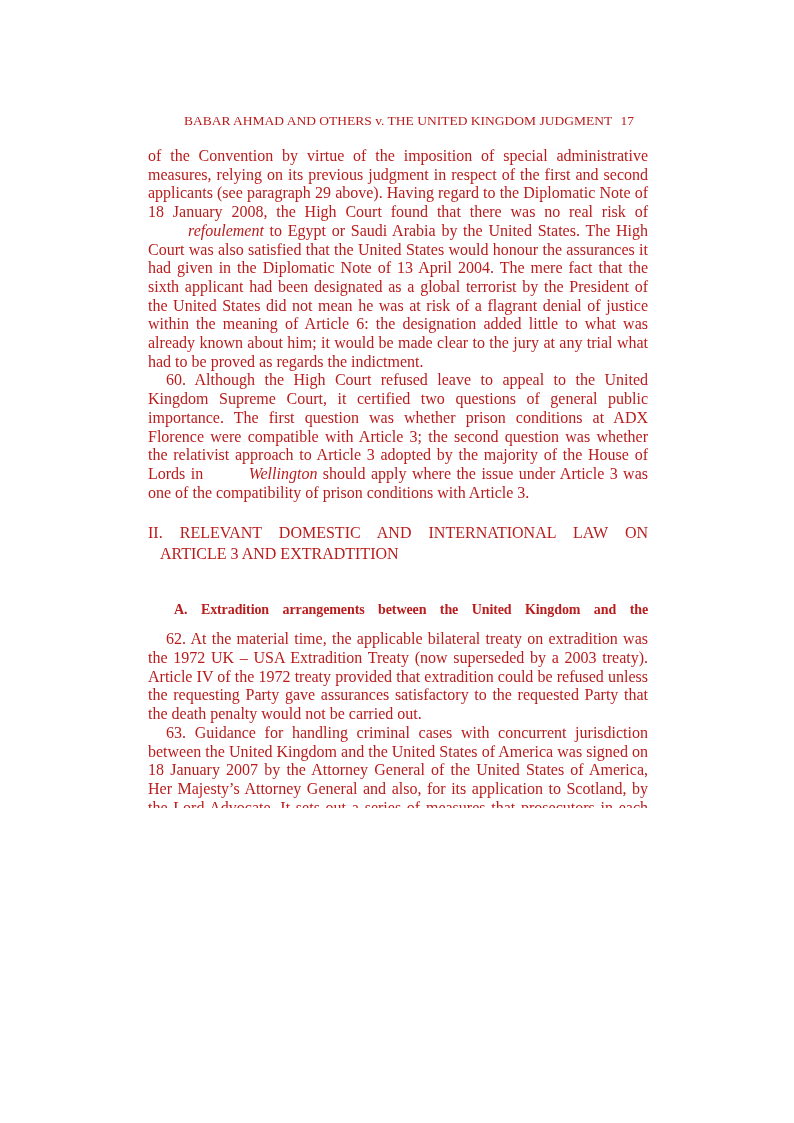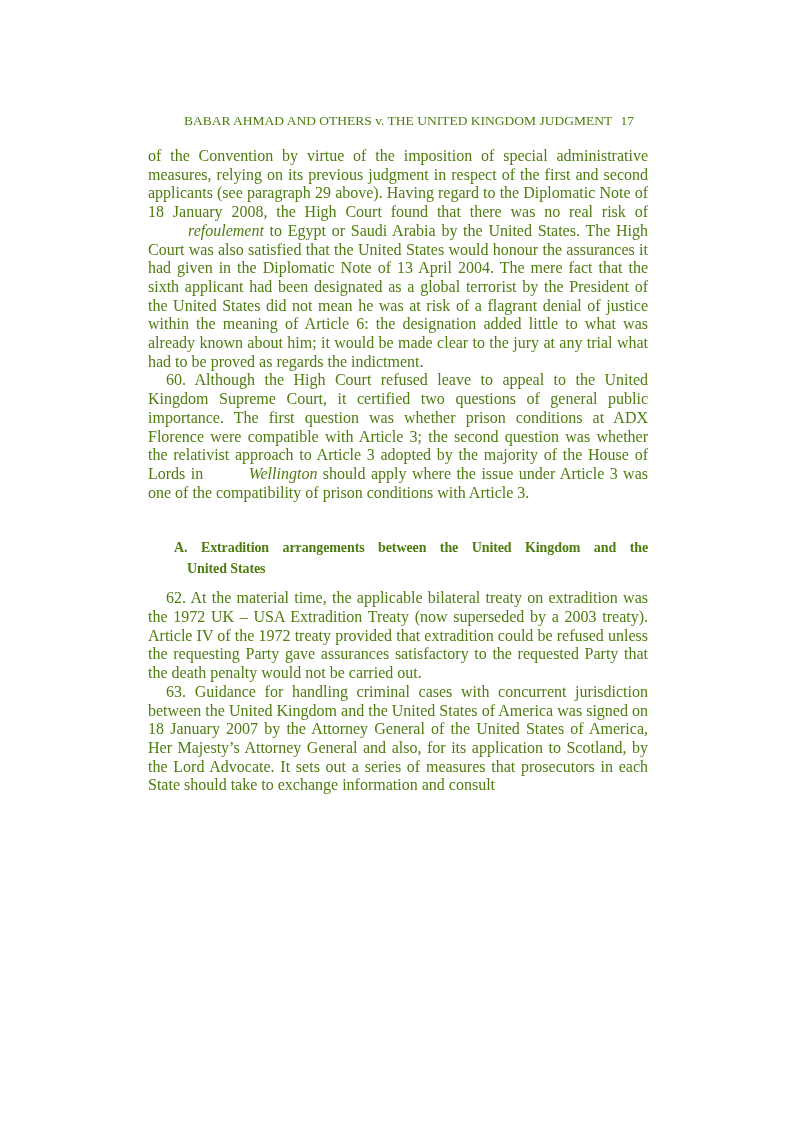--- a/index.html
+++ b/index.html
@@ -7,21 +7,21 @@
     margin: 0;
     padding: 0;
     background: #ffffff;
   }
   .page {
     position: relative;
     width: 794px;
     height: 808px;
     background: #ffffff;
     font-family: "Liberation Serif", serif;
-    color: #4d7c0f;
+    color: #b91c1c;
     overflow: hidden;
   }
   .running-head {
     position: absolute;
     top: 113px;
     left: 148px;
     width: 500px;
     font-size: 13.5px;
     line-height: 15px;
   }
@@ -95,24 +95,27 @@
   </div>
 
   <div class="content">
 
     <p class="para no-indent"><span>of the Convention by virtue of the imposition of special administrative measures, relying on its previous judgment in respect of the first and second applicants (see paragraph 29 above). Having regard to the Diplomatic Note of 18 January 2008, the High Court found that there was no real risk of </span><em>refoulement</em><span> to Egypt or Saudi Arabia by the United States. The High Court was also satisfied that the United States would honour the assurances it had given in the Diplomatic Note of 13 April 2004. The mere fact that the sixth applicant had been designated as a global terrorist by the President of the United States did not mean he was at risk of a flagrant denial of justice within the meaning of Article 6: the designation added little to what was already known about him; it would be made clear to the jury at any trial what had to be proved as regards the indictment.</span></p>
 
 
     <p class="para"><span>60. Although the High Court refused leave to appeal to the United Kingdom Supreme Court, it certified two questions of general public importance. The first question was whether prison conditions at ADX Florence were compatible with Article 3; the second question was whether the relativist approach to Article 3 adopted by the majority of the House of Lords in </span><em>Wellington</em><span> should apply where the issue under Article 3 was one of the compatibility of prison conditions with Article 3.</span></p>
 
 
+    <div class="heading-ii">
+      <div class="l1">II. RELEVANT DOMESTIC AND INTERNATIONAL LAW ON</div>
+      <div class="l2">ARTICLE 3 AND EXTRADTITION</div>
+    </div>
 
     <div class="heading-a">
       <div class="l1">A. Extradition arrangements between the United Kingdom and the</div>
-      <div class="l2">United States</div>
     </div>
 
     <p class="para"><span>62. At the material time, the applicable bilateral treaty on extradition was the 1972 UK – USA Extradition Treaty (now superseded by a 2003 treaty). Article IV of the 1972 treaty provided that extradition could be refused unless the requesting Party gave assurances satisfactory to the requested Party that the death penalty would not be carried out.</span></p>
 
     <p class="para"><span>63. Guidance for handling criminal cases with concurrent jurisdiction between the United Kingdom and the United States of America was signed on 18 January 2007 by the Attorney General of the United States of America, Her Majesty’s Attorney General and also, for its application to Scotland, by the Lord Advocate. It sets out a series of measures that prosecutors in each State should take to exchange information and consult</span></p>
 
   </div>
 </div>
 
 </body></html>

